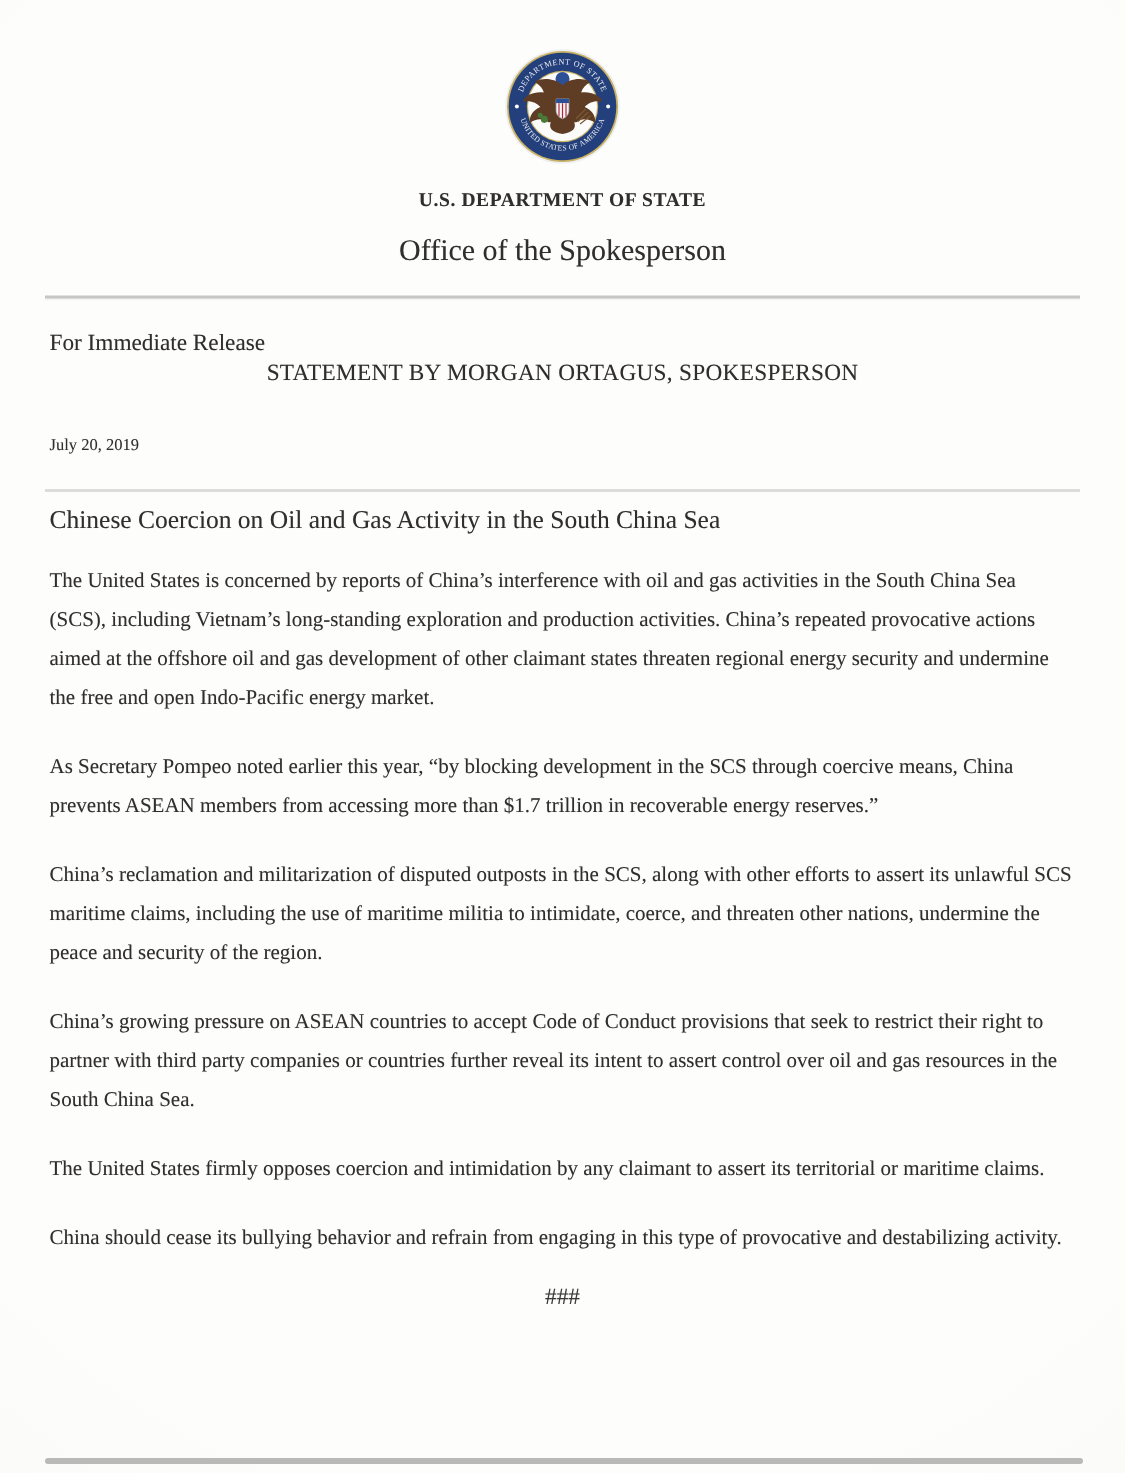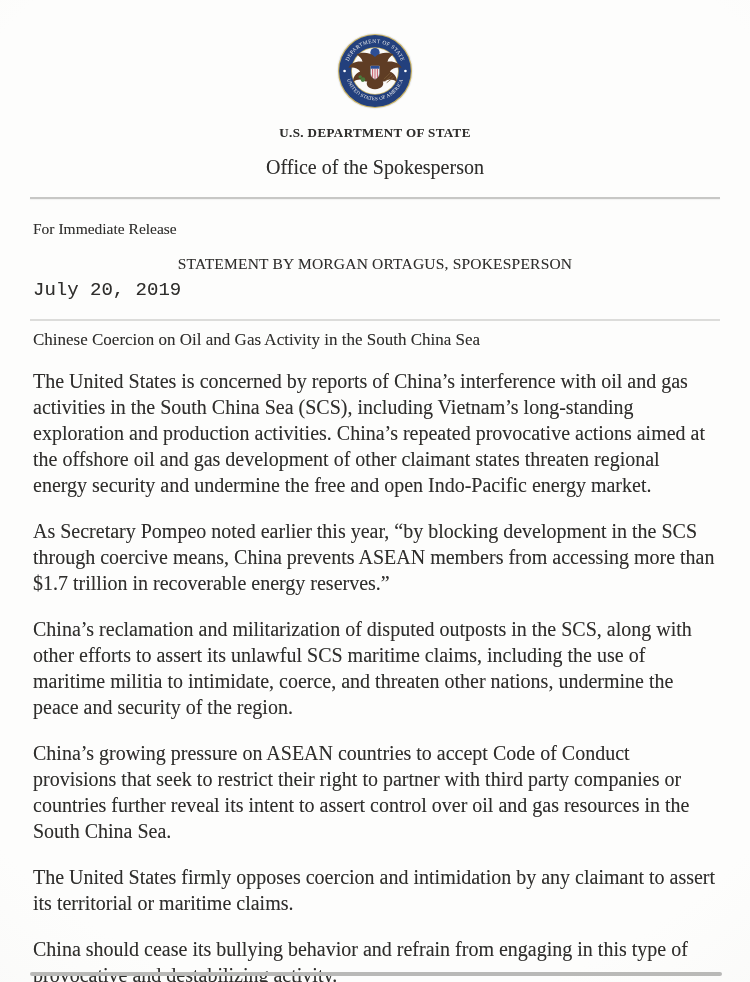--- a/index.html
+++ b/index.html
@@ -28,31 +28,31 @@
   }
   .rule { border: 0; margin: 0 -3px; height: 2px; background: #c7c7c5; }
   .rule-top { margin-top: 20px; box-shadow: 0 1px 1px rgba(0,0,0,0.05); }
   .rule-mid { margin-top: 19px; background: #dcdcda; }
   .rule-bottom {
     position: absolute; left: 30px; right: 28px; top: 972px;
     height: 4px; background: #b9b9b7; border-radius: 2px; margin: 0;
   }
   .distribution { margin-top: 20px; font-size: 15.5px; line-height: 20px; }
   .statement-by {
-    margin-top: 15px; text-align: center;
+    margin-top: 0; text-align: center;
     font-size: 15.5px; line-height: 20px; letter-spacing: 0.2px;
   }
-  .date { margin-top: 6px; font-size: 19px; line-height: 20px; font-family: Liberation Mono, monospace; }
+  .date { margin-top: 28px; font-size: 11px; line-height: 20px; }
   .title {
     margin: 8px 0 0 0; text-align: left;
     font-size: 17px; line-height: 22px; font-weight: normal;
   }
   .statement p {
     margin: 20px 0 0 0;
-    font-size: 20px; line-height: 26px;
+    font-size: 14px; line-height: 26px;
     text-align: left;
   }
   .statement p.first { margin-top: 17px; }
   .end-mark {
     margin-top: 13px; text-align: center;
     font-size: 15.5px; line-height: 26px; color: #3a3938;
   }
 </style>
 </head>
 <body>

